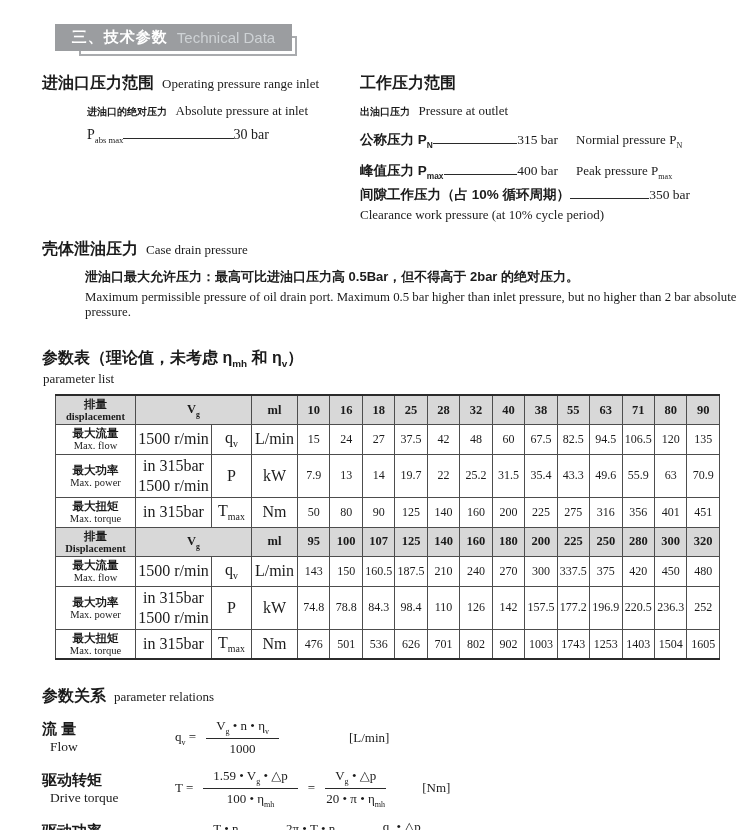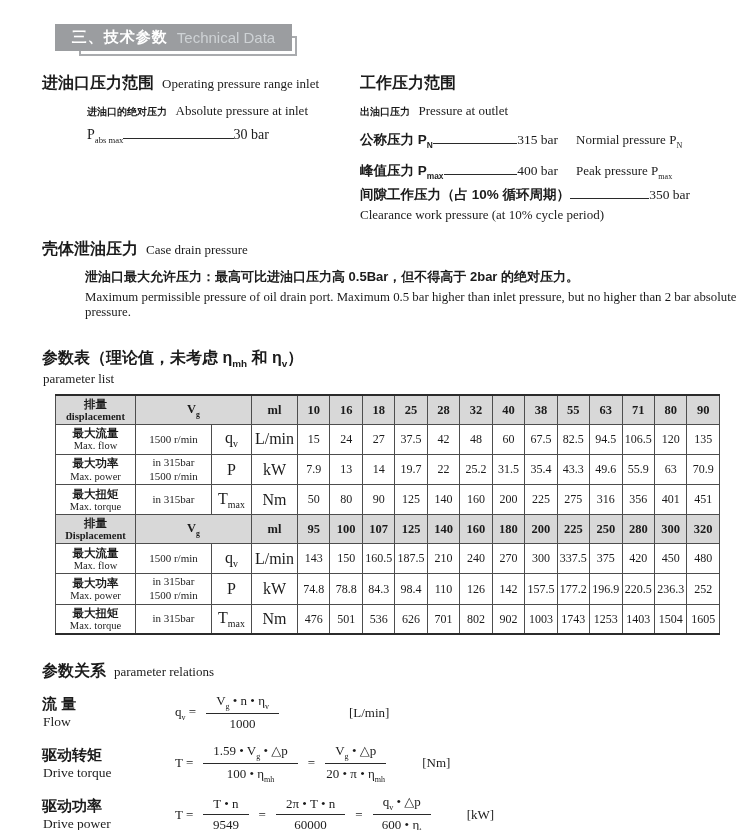--- a/index.html
+++ b/index.html
@@ -59,30 +59,30 @@
   table.params col.c-cond { width: 76px; }
   table.params col.c-sym { width: 40px; }
   table.params col.c-unit { width: 46px; }
   table.params th, table.params td { border: 1px solid #4d4d4d; text-align: center;
     vertical-align: middle; padding: 1px 0; font-weight: normal; }
   table.params tr.head-row { background: #d8d8d8; height: 29px; }
   table.params tr.data-row { height: 30px; }
   table.params .lbl .cn { font-family: Liberation Sans, sans-serif; font-weight: bold; font-size: 11.5px; line-height: 1.15; }
   table.params .lbl .en { font-size: 10.5px; line-height: 1.1; }
   table.params th { font-size: 12.5px; font-weight: bold; }
-  table.params td.cond { font-size: 11px; line-height: 1.25; }
+  table.params td.cond { font-size: 16px; line-height: 1.25; }
   table.params td.sym, table.params td.unit { font-size: 16px; }
   table.params td.val { font-size: 12px; }
 
   
   .relations { margin: 26px 0 0 42px; }
   .formula-row { display: flex; align-items: center; margin-top: 11px; }
   .f-label { width: 133px; }
   .f-label .cn { font-family: "Liberation Sans", sans-serif; font-weight: bold; font-size: 15px; }
-  .f-label .en { font-size: 13.5px; margin-left: 1px; }
+  .f-label .en { font-size: 13.5px; margin-left: 8px; }
   .f-body { display: flex; align-items: center; font-size: 13px; }
   .lhs { margin-right: 10px; white-space: nowrap; }
   .eq { margin: 0 10px; }
   .frac { display: inline-flex; flex-direction: column; text-align: center; }
   .frac .num { border-bottom: 1px solid #2a2a2a; padding: 0 10px 2px; white-space: nowrap; }
   .frac .den { padding-top: 2px; white-space: nowrap; }
   .unit { margin-left: 36px; white-space: nowrap; }
 </style>
 </head>
 <body>

